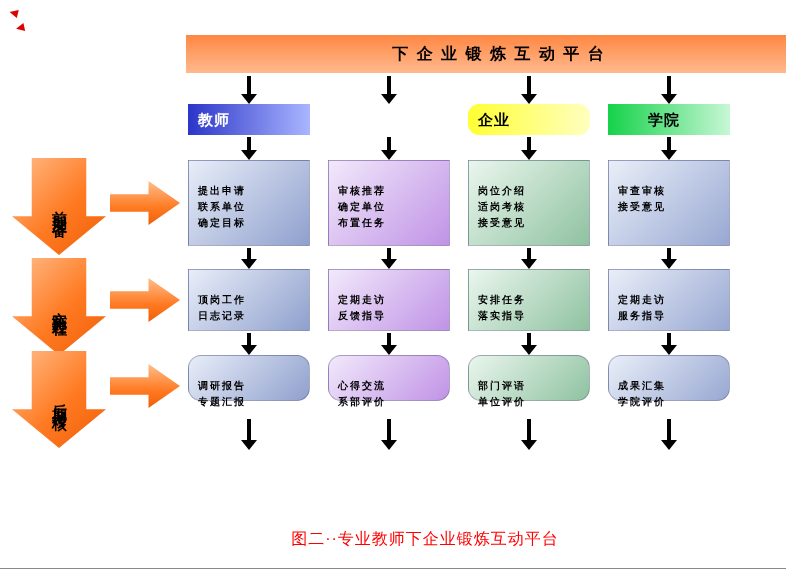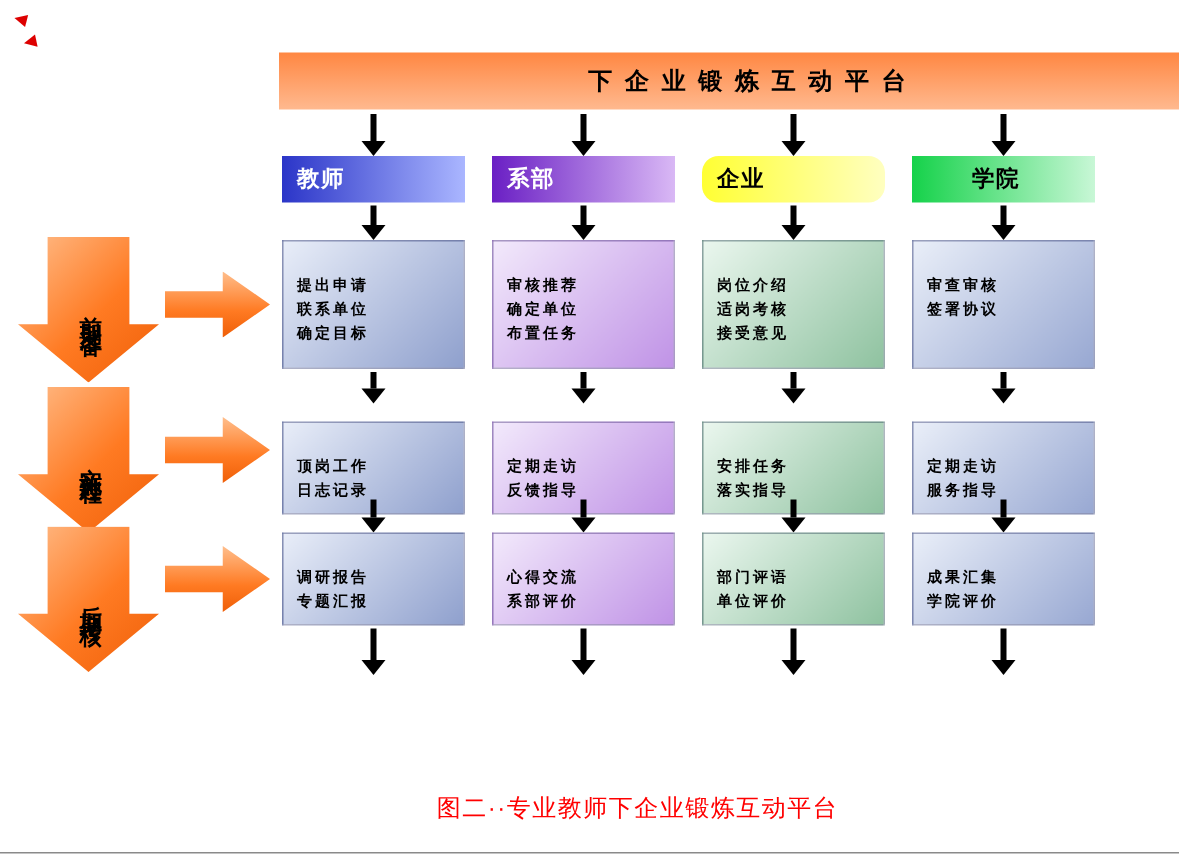--- a/index.html
+++ b/index.html
@@ -36,22 +36,22 @@
   .hdr2 { background:linear-gradient(90deg,#ffff33,#ffffc0); color:#000000;border-radius:11px; }
   .hdr3 { background:linear-gradient(90deg,#15d24a,#c8f7d6); color:#000000;padding-left:40px; }
 
   .box {
     position:absolute; width:122px; box-sizing:border-box;
     padding:6px 0 0 9px; white-space:pre-line;
     font-weight:bold; font-size:10px; line-height:1.6; letter-spacing:2px; color:#000;
     border:1px solid rgba(70,70,110,0.35);
   }
   .r1 { top:160px; height:86px; }
-  .r2 { top:269px; height:62px;margin-top:12px; }
-  .r3 { top:355px; height:62px; }
+  .r2 { top:269px; height:62px; }
+  .r3 { top:355px; height:46px;border-radius:13px; }
   .bx0 { background:linear-gradient(135deg,#e8edf8 0%, #8fa0cd 100%); }
   .bx1 { background:linear-gradient(135deg,#f2e9fb 0%, #c093e6 100%); }
   .bx2 { background:linear-gradient(135deg,#eaf6ee 0%, #8fc2a0 100%); }
   .bx3 { background:linear-gradient(135deg,#e9eef8 0%, #98a8d2 100%); }
 
   
   .conn { position:absolute; width:4px; background:#000; }
   .conn::after {
     content:""; position:absolute; top:100%; left:50%; transform:translateX(-50%);
     width:0; height:0; border:8px solid transparent; border-bottom:0; border-top:10px solid #000;
@@ -105,23 +105,20 @@
   </div>
 
   <div class="conn g1 x0"></div>
   <div class="conn g1 x1"></div>
   <div class="conn g1 x2"></div>
   <div class="conn g1 x3"></div>
 
   <div class="colhdr c0 hdr0">
     <span>教师</span>
   </div>
-  <div class="colhdr c1 hdr1">
-    <span>系部</span>
-  </div>
   <div class="colhdr c2 hdr2">
     <span>企业</span>
   </div>
   <div class="colhdr c3 hdr3">
     <span>学院</span>
   </div>
 
   <div class="conn g2 x0"></div>
   <div class="conn g2 x1"></div>
   <div class="conn g2 x2"></div>
@@ -137,21 +134,21 @@
 确定单位
 布置任务</span>
   </div>
   <div class="box c2 r1 bx2">
     <span>岗位介绍
 适岗考核
 接受意见</span>
   </div>
   <div class="box c3 r1 bx3">
     <span>审查审核
-签署协议</span>
+接受意见</span>
   </div>
 
   <div class="conn g3 x0"></div>
   <div class="conn g3 x1"></div>
   <div class="conn g3 x2"></div>
   <div class="conn g3 x3"></div>
 
   <div class="box c0 r2 bx0">
     <span>顶岗工作
 日志记录</span>

